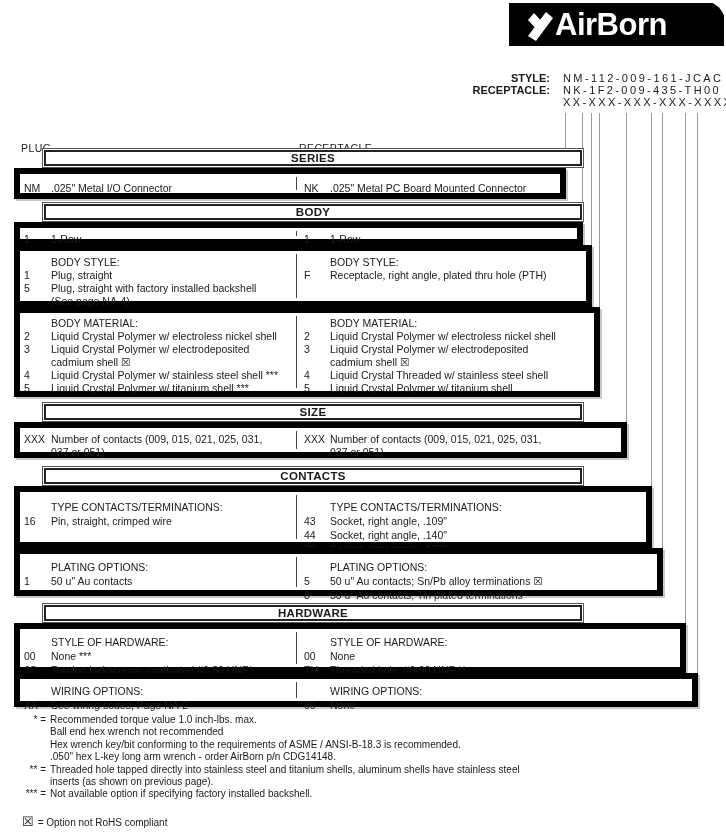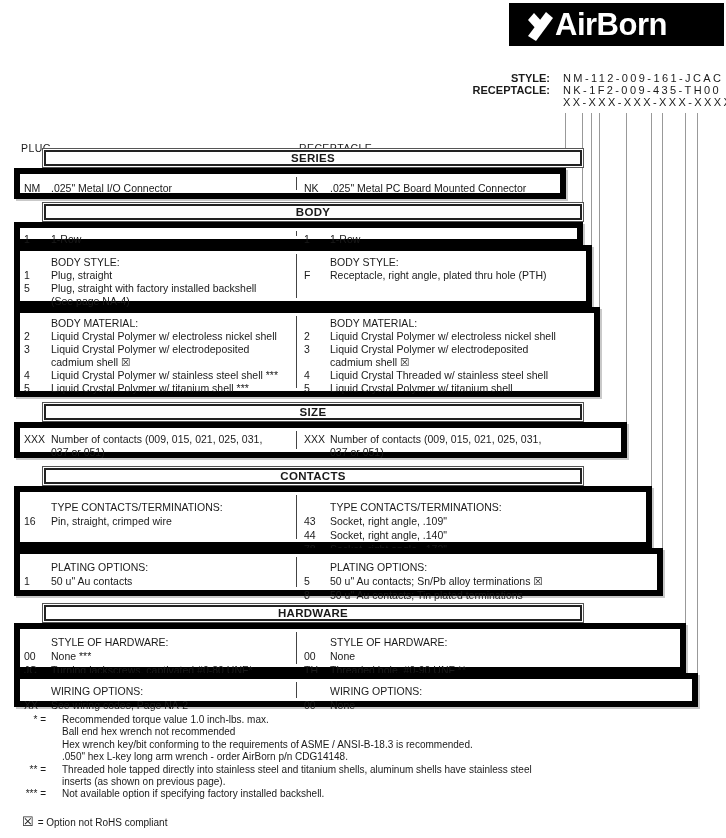--- a/index.html
+++ b/index.html
@@ -1,17 +1,17 @@
 <!DOCTYPE html>
 <html><head>
 <meta charset="utf-8">
 <style>
   html,body{margin:0;padding:0;background:#fff;}
   .page{position:relative;width:726px;height:838px;background:#fff;overflow:hidden;
-        font-family:"Liberation Sans", sans-serif;color:#1a1a1a;}
+        font-family:"Liberation Sans", sans-serif;color:#1a1a1a;border-radius:25px;}
   
   .logo{position:absolute;left:509px;top:3px;width:215px;height:43px;background:#000;
         display:flex;align-items:center;justify-content:flex-start;padding-left:18px;box-sizing:border-box;}
   .logo-text{color:#fff;font-weight:bold;font-size:31px;letter-spacing:-0.5px;line-height:1;}
   .logo-mark{width:26px;height:32px;margin-right:2px;flex:none;}
   
   .pn-label{position:absolute;right:176px;font-size:11px;font-weight:bold;white-space:nowrap;}
   .pn-value{position:absolute;left:563px;font-size:11px;letter-spacing:2.4px;white-space:nowrap;}
   .col-label{position:absolute;top:142px;font-size:10.5px;letter-spacing:0.4px;}
   
@@ -32,21 +32,21 @@
   .desc{flex:1;white-space:pre-line;}
   .subhdr{margin-left:29px;line-height:13px;}
   .col-r .subhdr{margin-left:26px;}
   .lh14 .subhdr{line-height:14px;}
   
   .leaders{position:absolute;left:0;top:0;pointer-events:none;}
   
   .footnotes{position:absolute;left:14px;top:714px;width:664px;font-size:10px;line-height:12.4px;}
   .fn-row{display:flex;align-items:flex-start;}
   .fn-marker{flex:none;width:32px;text-align:right;padding-right:4px;white-space:nowrap;}
-  .fn-text{flex:1;white-space:pre-line;margin-left:12px;}
+  .fn-text{flex:1;white-space:pre-line;}
   .rohs{position:absolute;left:22px;top:816px;font-size:10px;display:flex;align-items:center;gap:4px;}
   .rohs-sym{font-size:13px;line-height:12px;}
 </style>
 </head>
 <body>
 
 <div class="page">
 
   <div class="logo">
     <svg class="logo-mark" viewBox="0 0 26 32">

